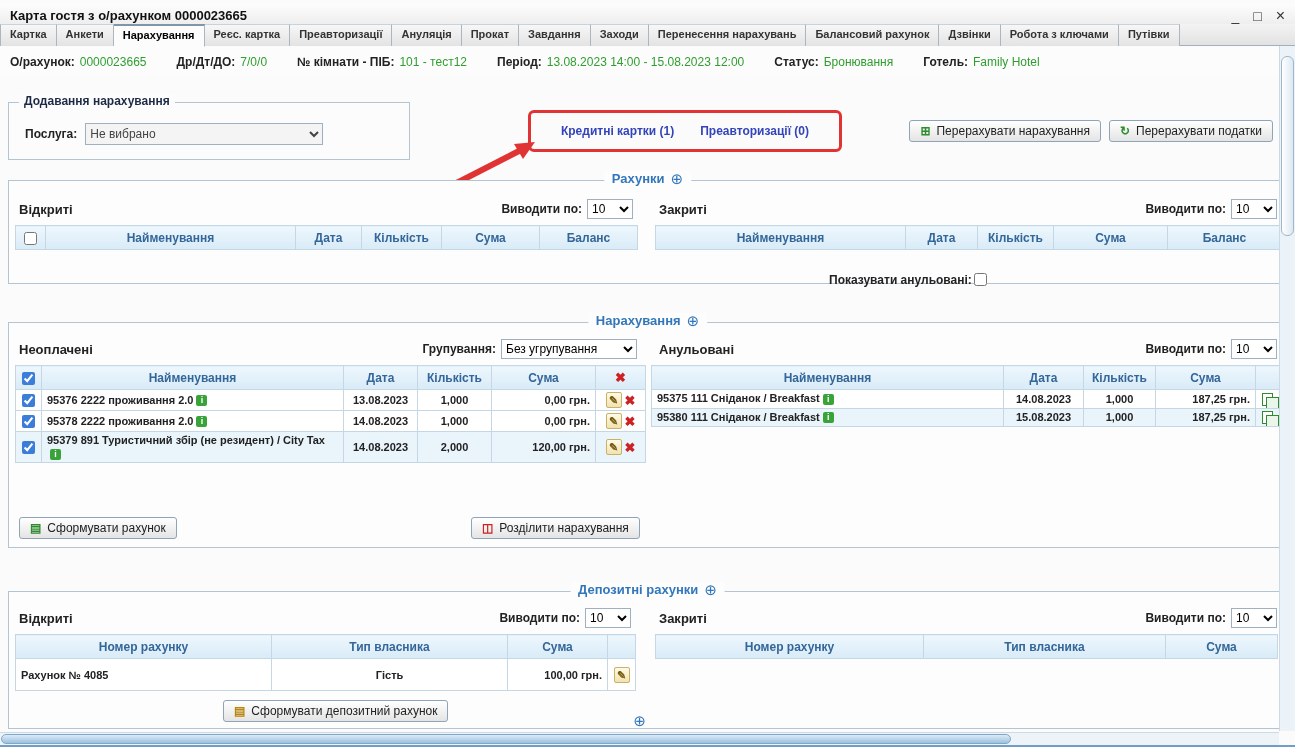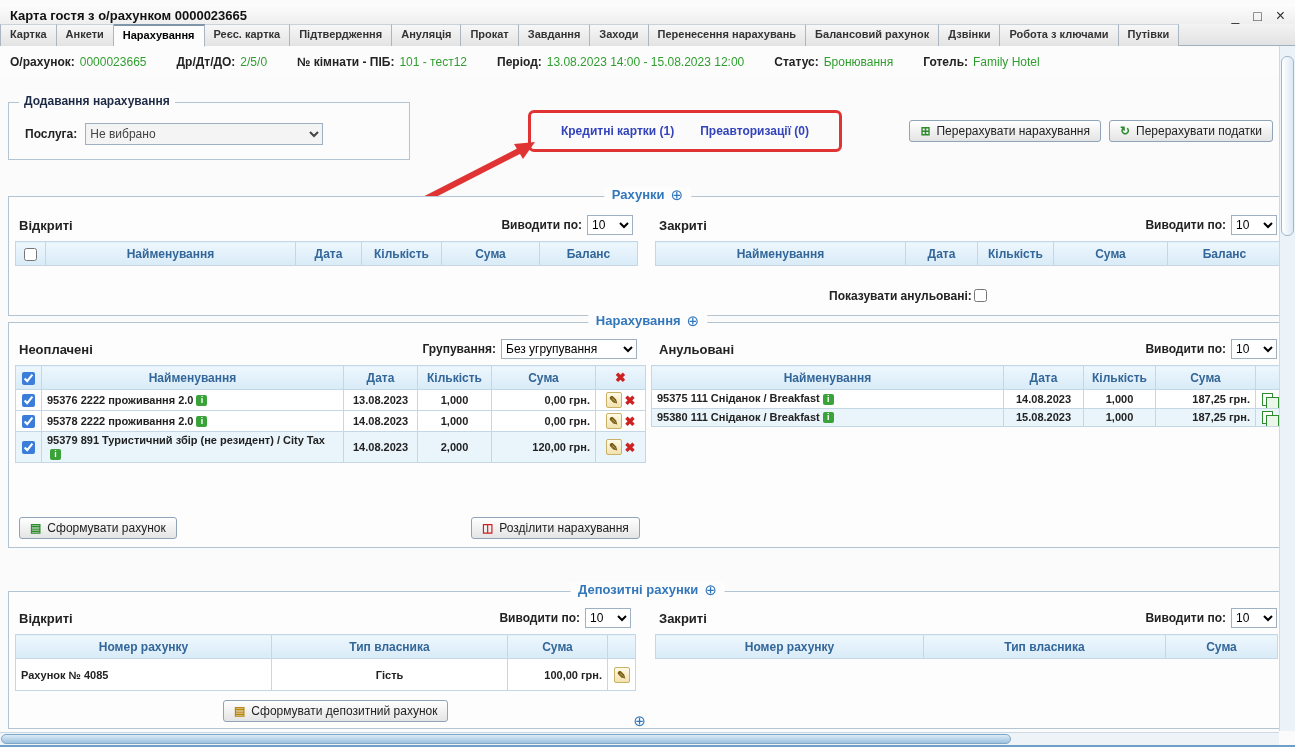--- a/index.html
+++ b/index.html
@@ -118,40 +118,40 @@
       <span>□</span>
       <span style="font-size:16px;">×</span>
     </span>
   </div>
 
   <div class="tabbar">
     <span class="tab first">Картка</span>
     <span class="tab">Анкети</span>
     <span class="tab active">Нарахування</span>
     <span class="tab">Реєс. картка</span>
-    <span class="tab">Підтвердження</span>
+    <span class="tab">Преавторизації</span>
     <span class="tab">Ануляція</span>
     <span class="tab">Прокат</span>
     <span class="tab">Завдання</span>
     <span class="tab">Заходи</span>
     <span class="tab">Перенесення нарахувань</span>
     <span class="tab">Балансовий рахунок</span>
     <span class="tab">Дзвінки</span>
     <span class="tab">Робота з ключами</span>
     <span class="tab">Путівки</span>
   </div>
 
   <div class="infobar">
     <span class="pair">
         <span class="lbl">О/рахунок:</span>
         <span class="val">0000023665</span>
       </span>
     <span class="pair">
         <span class="lbl">Др/Дт/ДО:</span>
-        <span class="val">2/5/0</span>
+        <span class="val">7/0/0</span>
       </span>
     <span class="pair">
         <span class="lbl">№ кімнати - ПІБ:</span>
         <span class="val">101 - тест12</span>
       </span>
     <span class="pair">
         <span class="lbl">Період:</span>
         <span class="val">13.08.2023 14:00 - 15.08.2023 12:00</span>
       </span>
     <span class="pair">
@@ -188,21 +188,21 @@
     <button class="btn">
       <span class="bicon g">⊞</span>
       <span>Перерахувати нарахування</span>
     </button>
     <button class="btn">
       <span class="bicon g">↻</span>
       <span>Перерахувати податки</span>
     </button>
   </div>
 
-  <div class="section" style="top:196px; height:120px;">
+  <div class="section" style="top:180px; height:104px;">
     <div class="sec-title">
       <span>Рахунки</span>
       <span class="add-icon">⊕</span>
     </div>
 
     <div class="half-header" style="left:10px; top:18px; width:614px;">
       <span class="sub-title">Відкриті</span>
       <span class="pp">
         <span>Виводити по:</span>
         <select><option>10</option></select>

